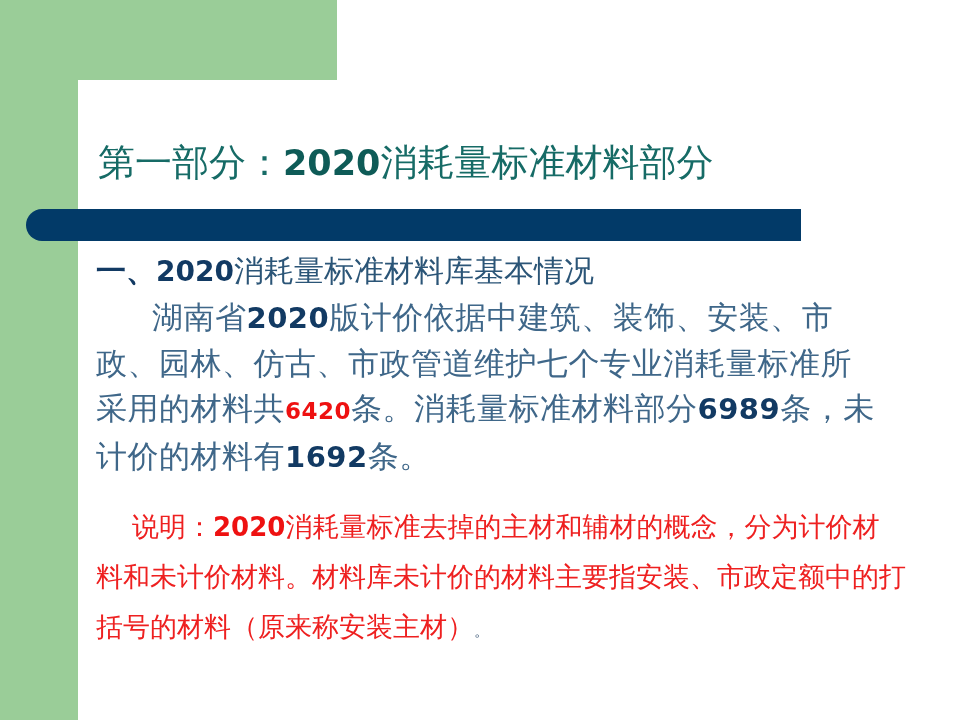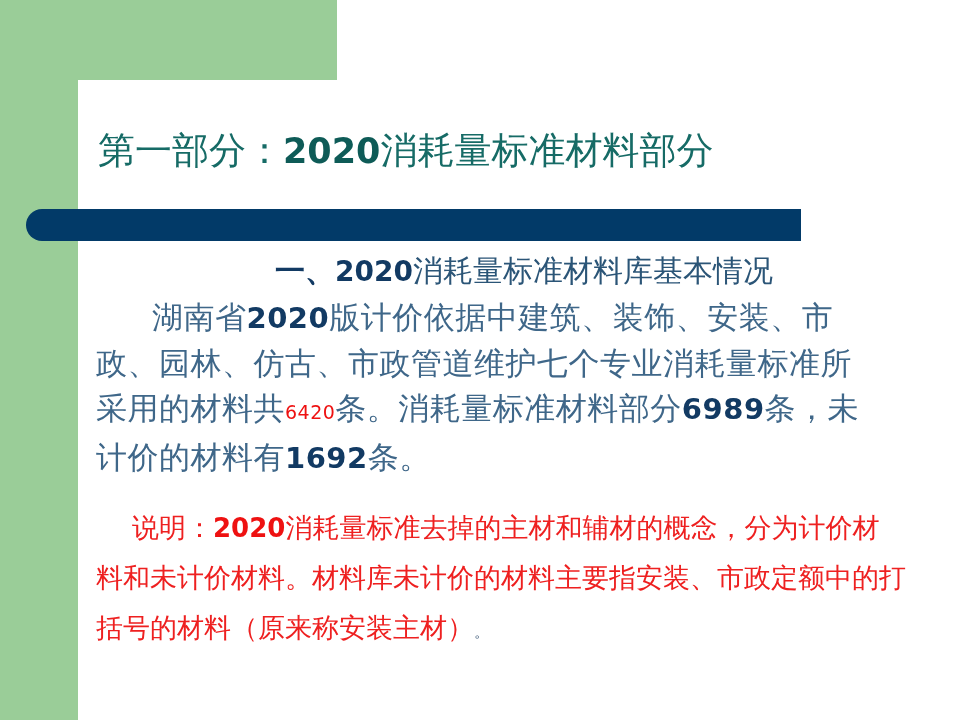--- a/index.html
+++ b/index.html
@@ -57,21 +57,21 @@
     height: 32px;
     background: #023a68;
     border-top-left-radius: 16px;
     border-bottom-left-radius: 16px;
   }
 
   
   .slide-title {
     position: absolute;
     left: 98px;
-    top: 127px;
+    top: 139px;
     width: 840px;
     font-family: "DejaVu Serif", "Liberation Serif", serif;
     font-size: 37px;
     line-height: 48px;
     color: #166b66;
     white-space: nowrap;
     letter-spacing: 0px;
   }
   .slide-title .num {
     font-family: "DejaVu Sans", "Liberation Sans", sans-serif;
@@ -87,21 +87,20 @@
     top: 250px;
     width: 856px;
   }
   .heading-1 {
     font-family: "DejaVu Serif", "Liberation Serif", serif;
     font-size: 30px;
     line-height: 42px;
     color: #2b5577;
     white-space: nowrap;
     margin: 0 0 2px 0;
-    text-align: center;
   }
   .heading-1 .lead {
     color: #123a63;
     font-weight: bold;
   }
   .heading-1 .num {
     font-family: "DejaVu Sans", "Liberation Sans", sans-serif;
     font-weight: bold;
     color: #123a63;
     font-size: 28px;
@@ -118,23 +117,23 @@
     width: 780px;
   }
   .para-blue .num {
     font-family: "DejaVu Sans", "Liberation Sans", sans-serif;
     font-weight: bold;
     color: #123a63;
     font-size: 29px;
   }
   .para-blue .num-red {
     font-family: "DejaVu Sans", "Liberation Sans", sans-serif;
-    font-weight: normal;
+    font-weight: bold;
     color: #ee1111;
-    font-size: 19px;
+    font-size: 23px;
   }
 
   .para-red {
     font-family: "DejaVu Serif", "Liberation Serif", serif;
     font-size: 27px;
     line-height: 50px;
     color: #ee2020;
     margin: 22px 0 0 0;
     text-indent: 36px;
     width: 810px;

